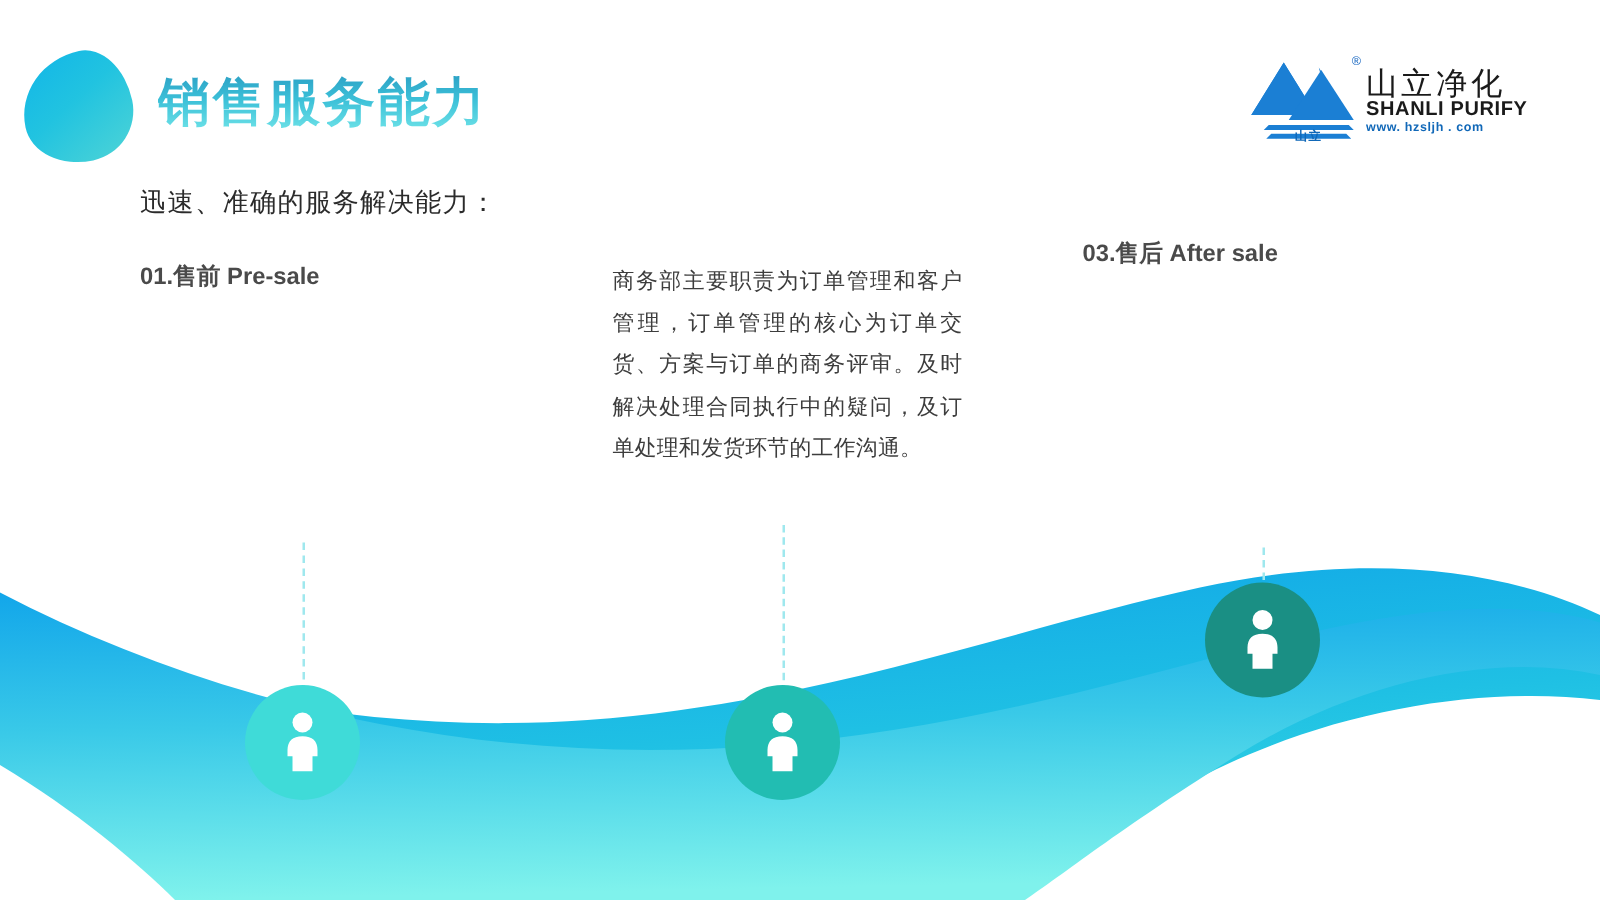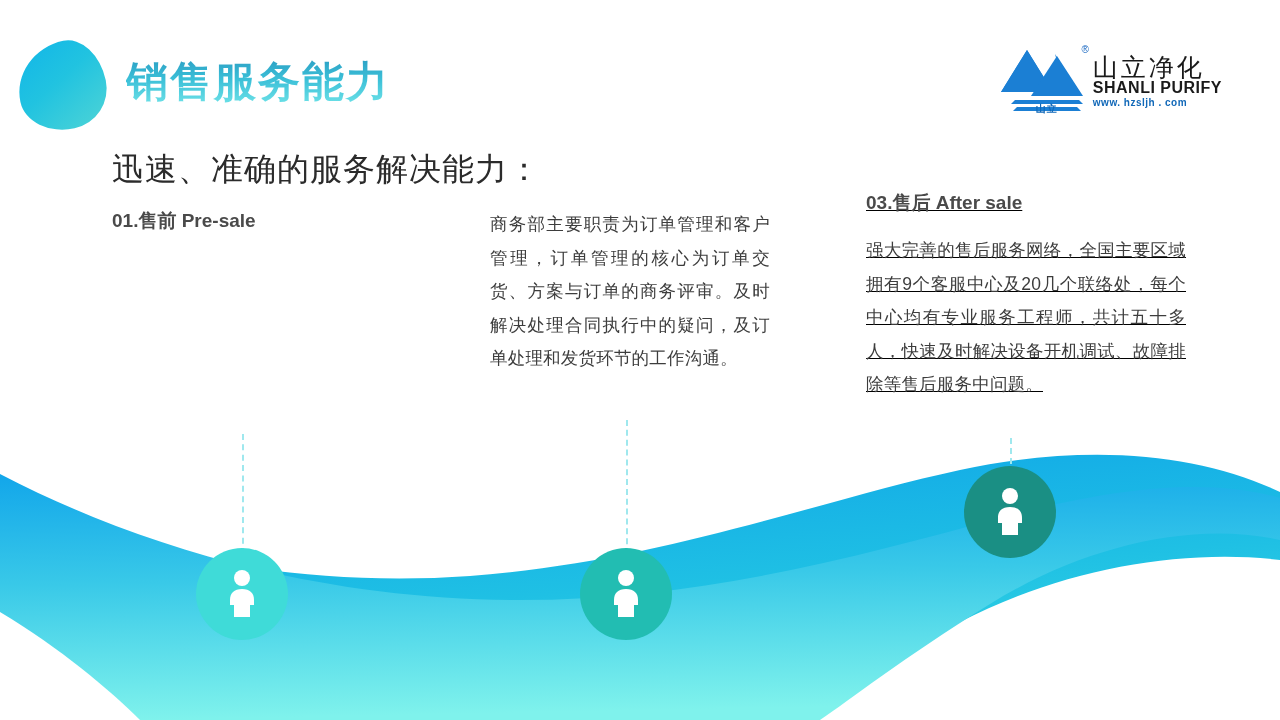--- a/index.html
+++ b/index.html
@@ -100,33 +100,33 @@
     color: #1168b8;
     letter-spacing: 0.5px;
     margin-top: 1px;
   }
 
   
   .subtitle {
     position: absolute;
     left: 112px;
     top: 148px;
-    font-size: 32px;
+    font-size: 21px;
     color: #2b2b2b;
     letter-spacing: 1px;
   }
 
   
   .col {
     position: absolute;
     width: 280px;
   }
   .col-1 { left: 112px; top: 208px; }
   .col-2 { left: 490px; top: 208px; }
-  .col-3 { left: 866px; top: 190px; width: 320px; text-decoration: underline; }
+  .col-3 { left: 866px; top: 190px; width: 320px; }
 
   .col-head {
     font-size: 19px;
     font-weight: 700;
     color: #4a4a4a;
     margin-bottom: 20px;
     white-space: nowrap;
   }
   .col-3 .col-head { margin-bottom: 18px; }
   .col-body {
@@ -207,21 +207,20 @@
   <div class="col col-1">
     <div class="col-head">01.售前  Pre-sale</div>
   </div>
 
   <div class="col col-2">
     <div class="col-body">商务部主要职责为订单管理和客户管理，订单管理的核心为订单交货、方案与订单的商务评审。及时解决处理合同执行中的疑问，及订单处理和发货环节的工作沟通。</div>
   </div>
 
   <div class="col col-3">
     <div class="col-head">03.售后 After sale</div>
-    <div class="col-body">强大完善的售后服务网络，全国主要区域拥有9个客服中心及20几个联络处，每个中心均有专业服务工程师，共计五十多人，快速及时解决设备开机调试、故障排除等售后服务中问题。</div>
   </div>
 
   <svg class="waves" viewBox="0 0 1280 720" preserveAspectRatio="none">
     <defs>
       <linearGradient id="gradBack" x1="0" y1="0" x2="0.35" y2="1">
         <stop offset="0%" stop-color="#0ea2e8"></stop>
         <stop offset="60%" stop-color="#1fc0e4"></stop>
         <stop offset="100%" stop-color="#35d6e2"></stop>
       </linearGradient>
       <linearGradient id="gradFront" x1="0" y1="0" x2="0.1" y2="1">

